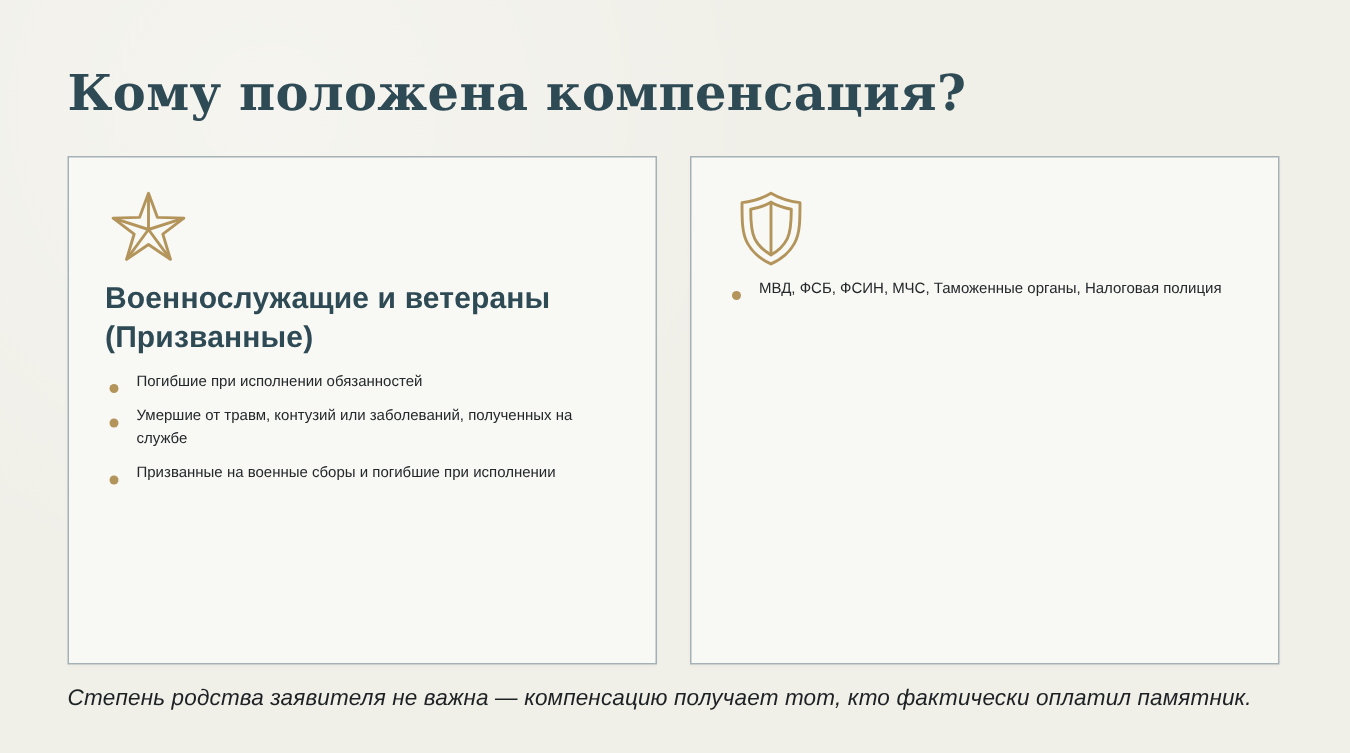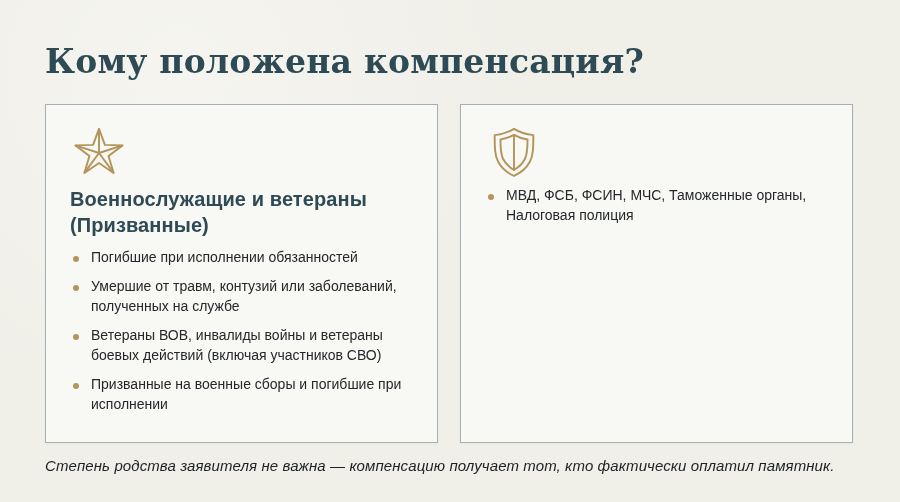--- a/index.html
+++ b/index.html
@@ -54,21 +54,21 @@
     color: #2e4a55;
     margin-bottom: 10px;
     letter-spacing: 0.1px;
   }
   ul.bullet-list {
     list-style: none;
   }
   ul.bullet-list li {
     position: relative;
     padding-left: 21px;
-    font-size: 14px;
+    font-size: 10px;
     line-height: 1.42;
     color: #24282b;
     margin-bottom: 9px;
   }
   ul.bullet-list li::before {
     content: "";
     position: absolute;
     left: 3px;
     top: 8px;
     width: 6px;
@@ -97,21 +97,20 @@
       <span class="card-icon">
         <svg viewBox="0 0 48 48" fill="none" stroke="#b3955c" stroke-width="1.6" stroke-linejoin="round">
           <path d="M24 4 L28.9 17.3 L43.5 17.7 L31.9 26.5 L36.1 40.5 L24 32.3 L11.9 40.5 L16.1 26.5 L4.5 17.7 L19.1 17.3 Z"></path>
           <path d="M24 24 L24 4 M24 24 L43.5 17.7 M24 24 L36.1 40.5 M24 24 L11.9 40.5 M24 24 L4.5 17.7"></path>
         </svg>
       </span>
       <h2 class="card-heading">Военнослужащие и ветераны (Призванные)</h2>
       <ul class="bullet-list">
         <li>Погибшие при исполнении обязанностей</li>
         <li>Умершие от травм, контузий или заболеваний, полученных на службе</li>
-        <li>Ветераны ВОВ, инвалиды войны и ветераны боевых действий (включая участников СВО)</li>
         <li>Призванные на военные сборы и погибшие при исполнении</li>
       </ul>
     </div>
 
     <div class="card">
       <span class="card-icon">
         <svg viewBox="0 0 48 48" fill="none" stroke="#b3955c" stroke-width="1.6" stroke-linejoin="round" stroke-linecap="round">
           <path d="M24 4 C29 7 35 8.6 40 9.2 C40 19 40 26 37 31.5 C34.2 36.7 29.5 40.5 24 43 C18.5 40.5 13.8 36.7 11 31.5 C8 26 8 19 8 9.2 C13 8.6 19 7 24 4 Z"></path>
           <path d="M24 9 C27.5 11 31.5 12.2 35.2 12.8 C35.2 20 35 25 33 29 C31 33 27.8 35.9 24 38 C20.2 35.9 17 33 15 29 C13 25 12.8 20 12.8 12.8 C16.5 12.2 20.5 11 24 9 Z"></path>
           <path d="M24 9 L24 38"></path>

